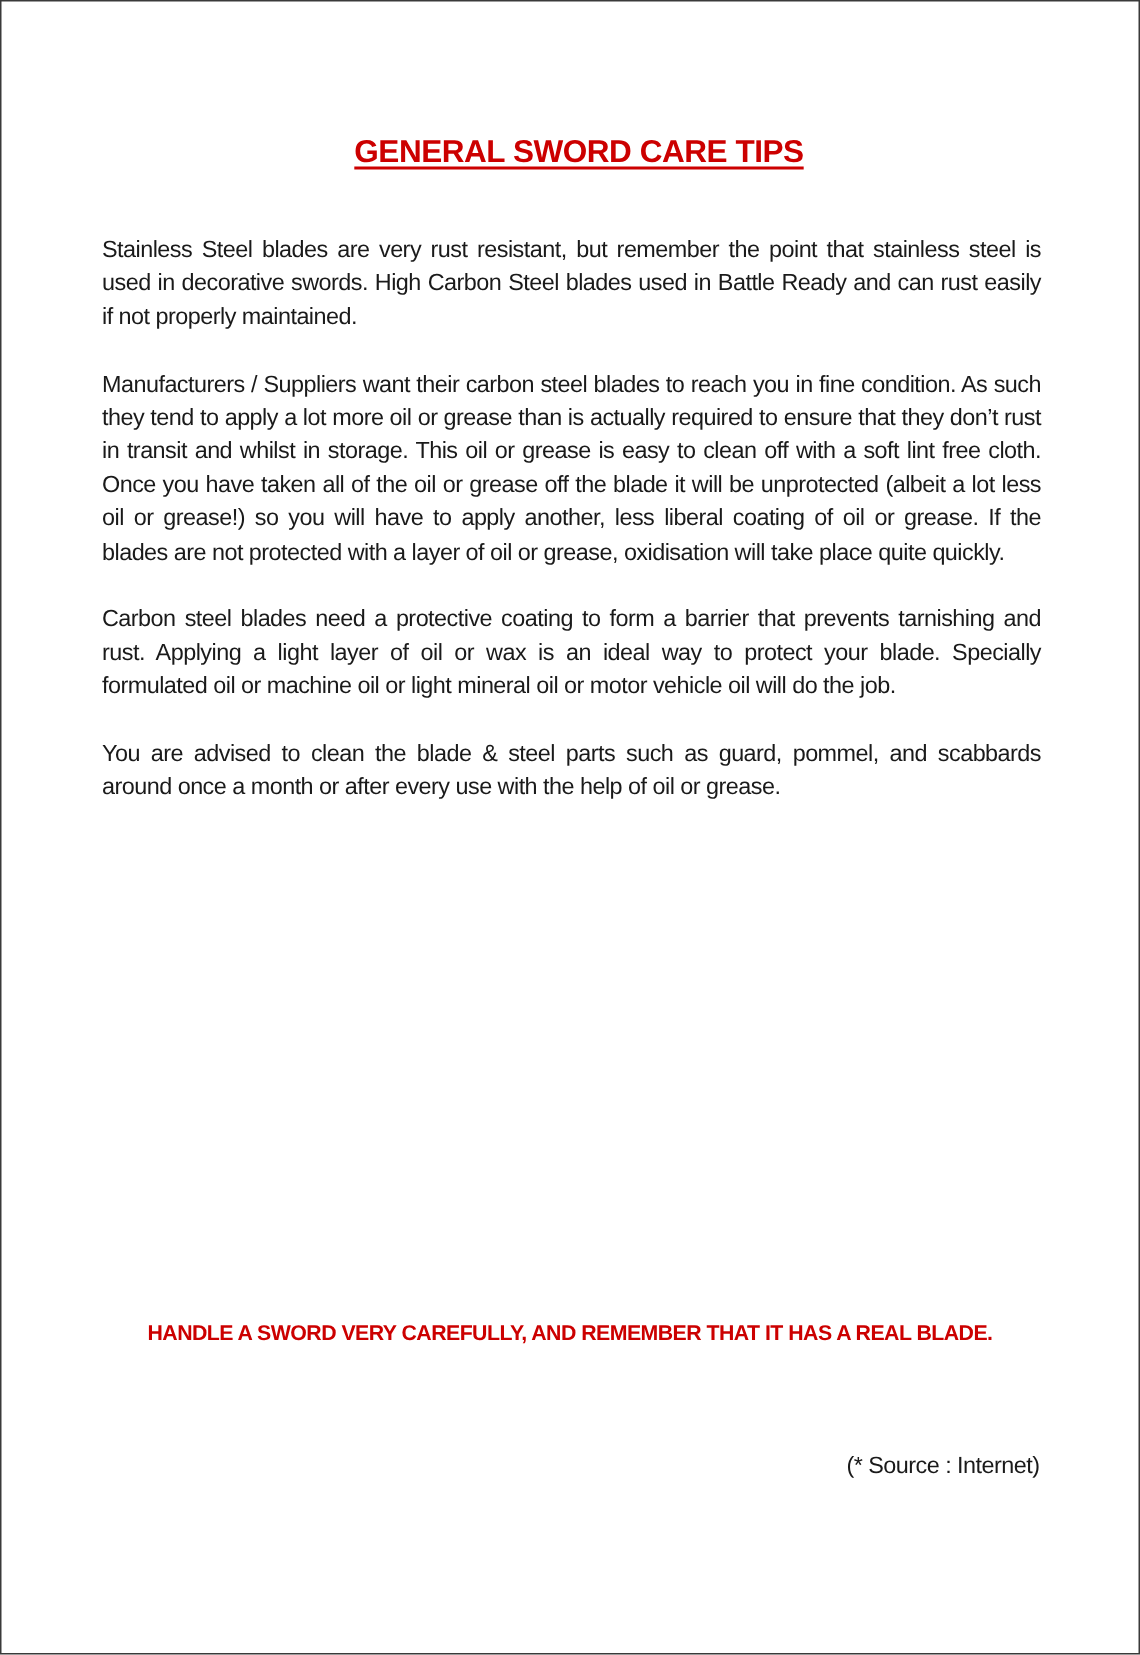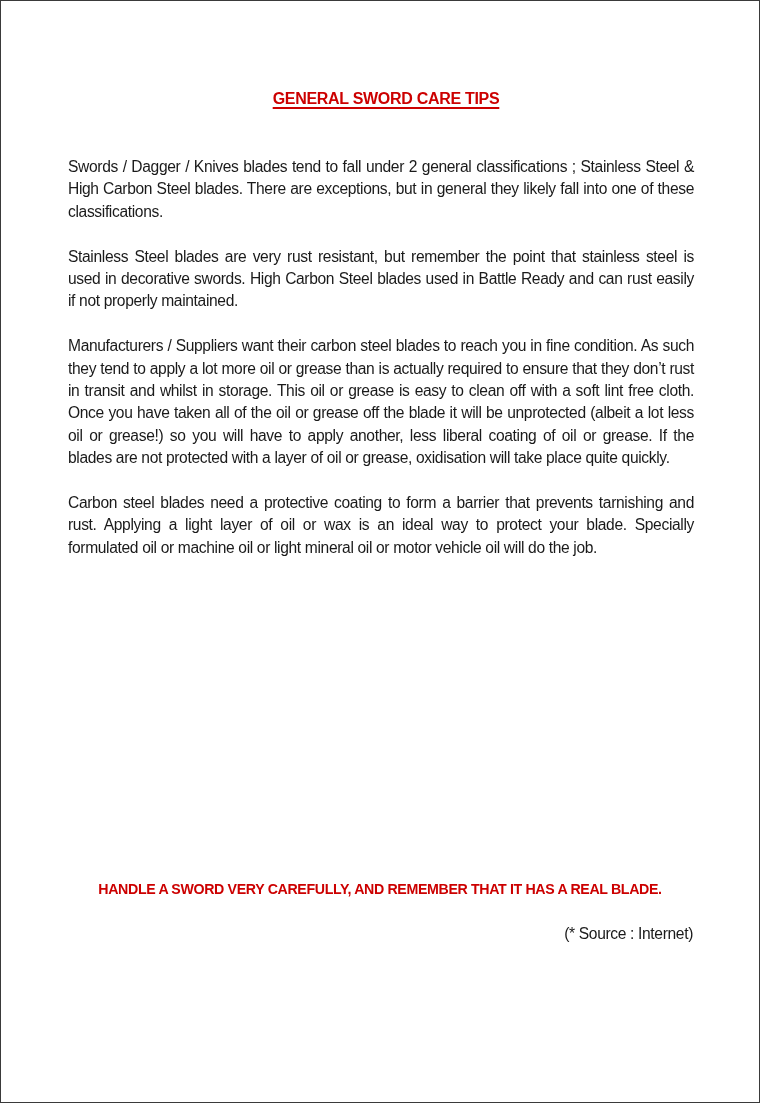--- a/index.html
+++ b/index.html
@@ -21,21 +21,21 @@
       background: #ffffff;
       font-family: "Liberation Sans", "DejaVu Sans", sans-serif;
       color: #1a1a1a;
     }
     .title {
       position: absolute;
       left: 0;
       right: 0;
       top: 89px;
       text-align: center;
-      font-size: 16px;
+      font-size: 21px;
       font-weight: bold;
       color: #cc0000;
       letter-spacing: -0.3px;
       padding-left: 12px;
     }
     .title span {
       text-decoration: underline;
       text-decoration-thickness: 1.5px;
       text-underline-offset: 3px;
     }
@@ -62,39 +62,39 @@
       font-weight: bold;
       line-height: 22px;
       color: #cc0000;
       letter-spacing: -0.35px;
       margin-top: 16px;
     }
     .warning div { margin: 0; }
     .source {
       position: absolute;
       right: 66px;
-      top: 924px;
+      top: 968px;
       font-size: 15.6px;
       letter-spacing: -0.35px;
       color: #1a1a1a;
     }
   </style>
 </head>
 <body>
 
 <div class="page">
   <div class="title">
     <span>GENERAL SWORD CARE TIPS</span>
   </div>
 
   <div class="body">
-    <p class="para">Swords / Dagger / Knives blades tend to fall under 2 general classifications ; Stainless Steel &amp; High Carbon Steel blades. There are exceptions, but in general they likely fall into one of these classifications.</p>
     <p class="para">Stainless Steel blades are very rust resistant, but remember the point that stainless steel is used in decorative swords. High Carbon Steel blades used in Battle Ready and can rust easily if not properly maintained.</p>
     <p class="para">Manufacturers / Suppliers want their carbon steel blades to reach you in fine condition. As such they tend to apply a lot more oil or grease than is actually required to ensure that they don’t rust in transit and whilst in storage. This oil or grease is easy to clean off with a soft lint free cloth. Once you have taken all of the oil or grease off the blade it will be unprotected (albeit a lot less oil or grease!) so you will have to apply another, less liberal coating of oil or grease. If the blades are not protected with a layer of oil or grease, oxidisation will take place quite quickly.</p>
     <p class="para">Carbon steel blades need a protective coating to form a barrier that prevents tarnishing and rust. Applying a light layer of oil or wax is an ideal way to protect your blade. Specially formulated oil or machine oil or light mineral oil or motor vehicle oil will do the job.</p>
+    <p class="para">You are advised to clean the blade &amp; steel parts such as guard, pommel, and scabbards around once a month or after every use with the help of oil or grease.</p>
   </div>
 
   <div class="warning">
     <div>HANDLE A SWORD VERY CAREFULLY, AND REMEMBER THAT IT HAS A REAL BLADE.</div>
   </div>
 
   <div class="source">(* Source : Internet)</div>
 </div>
 
 </body></html>

